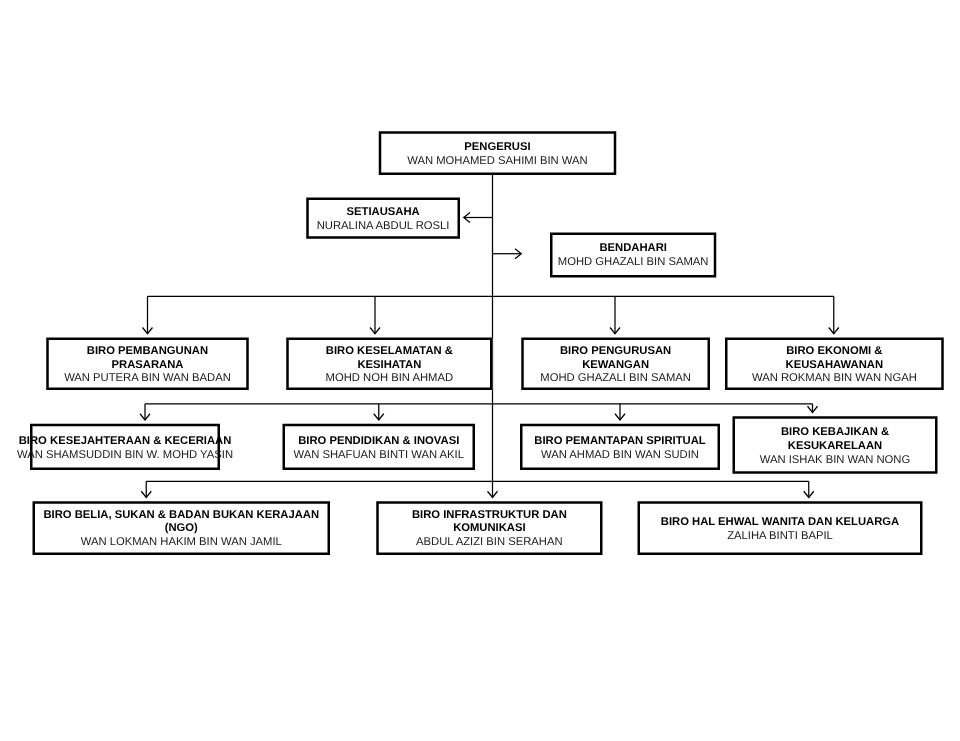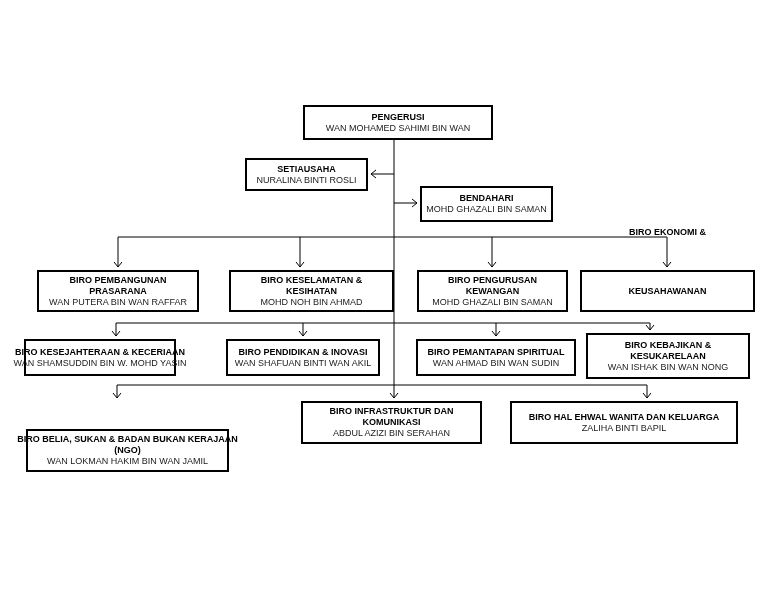--- a/index.html
+++ b/index.html
@@ -37,30 +37,30 @@
   }
   .node .n {
     font-size: 9px;
     line-height: 11px;
     color: #1a1a1a;
     white-space: nowrap;
   }
   
   .pengerusi      { left:303px; top:105px; width:190px; height:35px; }
   .setiausaha     { left:245px; top:158px; width:123px; height:33px; }
-  .bendahari      { left:420px; top:186px; width:133px; height:36px; }
+  .bendahari      { left:440px; top:186px; width:133px; height:36px; }
   .pembangunan    { left:37px;  top:270px; width:162px; height:42px; }
   .keselamatan    { left:229px; top:270px; width:165px; height:42px; }
   .pengurusan     { left:417px; top:270px; width:151px; height:42px; }
-  .ekonomi        { left:580px; top:270px; width:175px; height:42px;gap:48px; }
+  .ekonomi        { left:580px; top:270px; width:175px; height:42px; }
   .kesejahteraan  { left:24px;  top:339px; width:152px; height:37px; }
   .pendidikan     { left:226px; top:339px; width:154px; height:37px; }
   .pemantapan     { left:416px; top:339px; width:160px; height:37px; }
   .kebajikan      { left:586px; top:333px; width:164px; height:46px; }
-  .belia          { left:26px;  top:401px; width:203px; height:43px;margin-top:28px; }
+  .belia          { left:26px;  top:401px; width:238px; height:43px; }
   .infrastruktur  { left:301px; top:401px; width:181px; height:43px; }
   .wanita         { left:510px; top:401px; width:228px; height:43px; }
 </style>
 </head>
 <body>
 
 <div class="canvas">
 
   <svg class="connectors" viewBox="0 0 768 593" xmlns="http://www.w3.org/2000/svg">
     <defs>
@@ -94,32 +94,32 @@
     </g>
   </svg>
 
   <div class="node pengerusi">
     <div class="t">PENGERUSI</div>
     <div class="n">WAN MOHAMED SAHIMI BIN WAN</div>
   </div>
 
   <div class="node setiausaha">
     <div class="t">SETIAUSAHA</div>
-    <div class="n">NURALINA BINTI ROSLI</div>
+    <div class="n">NURALINA ABDUL ROSLI</div>
   </div>
 
   <div class="node bendahari">
     <div class="t">BENDAHARI</div>
     <div class="n">MOHD GHAZALI BIN SAMAN</div>
   </div>
 
   <div class="node pembangunan">
     <div class="t">BIRO PEMBANGUNAN</div>
     <div class="t">PRASARANA</div>
-    <div class="n">WAN PUTERA BIN WAN RAFFAR</div>
+    <div class="n">WAN PUTERA BIN WAN BADAN</div>
   </div>
 
   <div class="node keselamatan">
     <div class="t">BIRO KESELAMATAN &amp;</div>
     <div class="t">KESIHATAN</div>
     <div class="n">MOHD NOH BIN AHMAD</div>
   </div>
 
   <div class="node pengurusan">
     <div class="t">BIRO PENGURUSAN</div>

